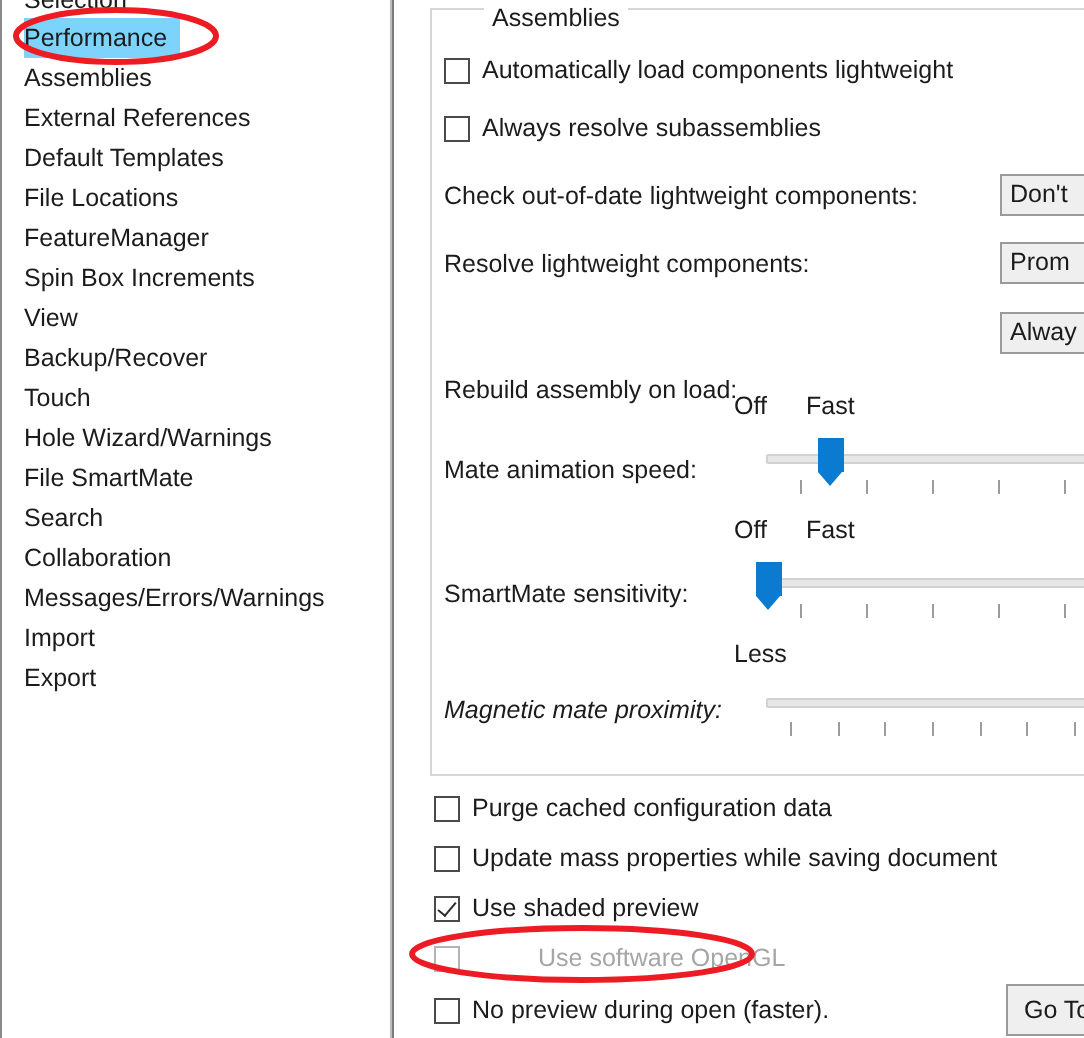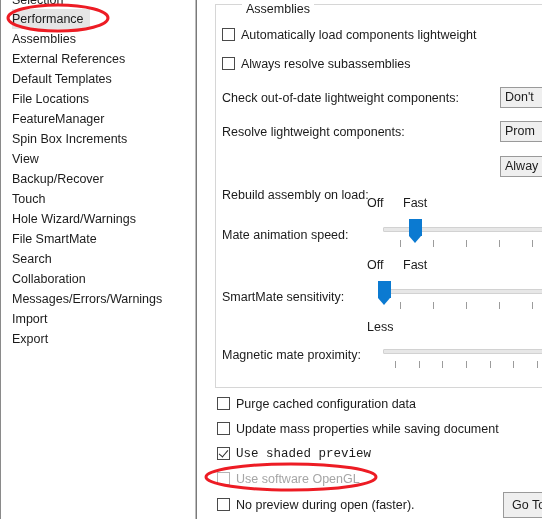--- a/index.html
+++ b/index.html
@@ -47,21 +47,21 @@
   .cat-item {
     height: 20px;
     line-height: 20px;
     padding-left: 11px;
     font-size: 12.5px;
     color: #1b1b1b;
     white-space: nowrap;
     cursor: default;
   }
   .cat-item.selected {
-    background: #e5e5e5;
+    background: #7dd3fc;
     display: inline-block;
     padding-right: 6px;
     margin-left: 11px;
     padding-left: 0;
   }
   .cat-row-selected {
     height: 20px;
     line-height: 20px;
   }
   .cat-item.clipped-top {
@@ -104,21 +104,21 @@
     background: #ffffff;
     padding: 0 4px;
     font-size: 12.5px;
     color: #1b1b1b;
   }
 
   
   .cb-row {
     position: absolute;
     display: flex;
-    align-items: flex-start;
+    align-items: flex-end;
     white-space: nowrap;
   }
   .cb-box {
     width: 13px;
     height: 13px;
     border: 1px solid #4a4a4a;
     background: #ffffff;
     box-sizing: border-box;
     flex: 0 0 auto;
     position: relative;
@@ -137,20 +137,21 @@
   }
   .cb-box.disabled {
     border-color: #b4b4b4;
   }
   .cb-label {
     font-size: 12.5px;
     color: #1b1b1b;
   }
   .cb-label.disabled {
     color: #a6a6a6;
+    margin-left: 33px;
   }
 
   
   .field-label {
     position: absolute;
     font-size: 12.5px;
     color: #1b1b1b;
     white-space: nowrap;
   }
   .combo {
@@ -313,21 +314,21 @@
     <div class="slider-thumb" style="left:181px; top:281px;"></div>
     <div class="slider-ticks" id="ticks-1" style="left:186px; top:302px; width:166px;">
         <i style="left: 17px;"></i>
         <i style="left: 50px;"></i>
         <i style="left: 83px;"></i>
         <i style="left: 116px;"></i>
         <i style="left: 149px;"></i>
       </div>
 
     <div class="slider-cap" style="left:170px; top:320px;">Less</div>
-    <div class="field-label" style="left:25px; top:348px;">Magnetic mate proximity:</div>
+    <div class="field-label" style="left:25px; top:348px;font-style:italic;">Magnetic mate proximity:</div>
     <div class="slider-track" style="left:186px; top:349px; width:166px;"></div>
     <div class="slider-ticks" id="ticks-2" style="left:186px; top:361px; width:166px;">
         <i style="left: 12px;"></i>
         <i style="left: 36px;"></i>
         <i style="left: 59px;"></i>
         <i style="left: 83px;"></i>
         <i style="left: 107px;"></i>
         <i style="left: 130px;"></i>
         <i style="left: 154px;"></i>
       </div>
@@ -335,21 +336,21 @@
     <div class="cb-row" style="left:20px; top:397px;">
       <span class="cb-box"></span>
       <span class="cb-label">Purge cached configuration data</span>
     </div>
 
     <div class="cb-row" style="left:20px; top:422px;">
       <span class="cb-box"></span>
       <span class="cb-label">Update mass properties while saving document</span>
     </div>
 
-    <div class="cb-row" style="left:20px; top:447px;font-family:Liberation Mono, monospace;">
+    <div class="cb-row" style="left:20px; top:447px;">
       <span class="cb-box checked"></span>
       <span class="cb-label">Use shaded preview</span>
     </div>
 
     <div class="cb-row" style="left:20px; top:472px;">
       <span class="cb-box disabled"></span>
       <span class="cb-label disabled">Use software OpenGL</span>
     </div>
 
     <div class="cb-row" style="left:20px; top:498px;">

